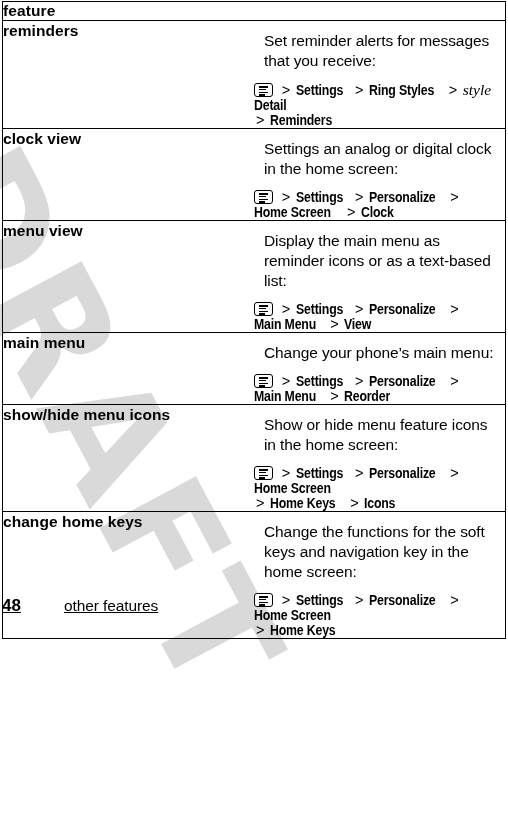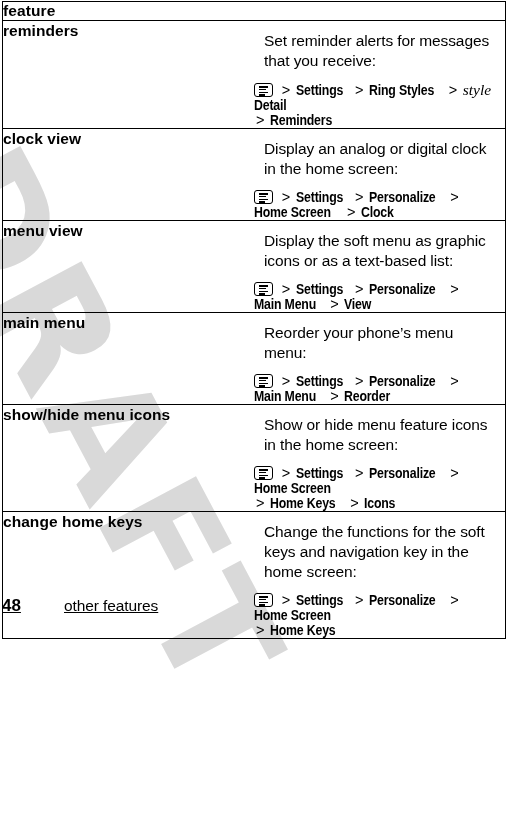--- a/index.html
+++ b/index.html
@@ -202,39 +202,39 @@
             <div class="desc-intro">Set reminder alerts for messages that you receive:</div>
             <div class="path">
               <div><span class="menu-key-icon"><i></i><i></i><i></i><i></i></span> <span class="sep">&gt;</span> <span class="crumb">Settings</span> <span class="sep">&gt;</span> <span class="crumb">Ring Styles</span> <span class="sep">&gt;</span> <span class="italic">style</span> <span class="crumb">Detail</span></div>
               <div><span class="sep">&gt;</span> <span class="crumb">Reminders</span> </div>
             </div>
           </td>
         </tr>
         <tr>
           <td class="col-term">clock view</td>
           <td class="col-desc">
-            <div class="desc-intro">Display an analog or digital clock in the home screen:</div>
+            <div class="desc-intro">Settings an analog or digital clock in the home screen:</div>
             <div class="path">
               <div><span class="menu-key-icon"><i></i><i></i><i></i><i></i></span> <span class="sep">&gt;</span> <span class="crumb">Settings</span> <span class="sep">&gt;</span> <span class="crumb">Personalize</span> <span class="sep">&gt;</span> <span class="crumb">Home Screen</span> <span class="sep">&gt;</span> <span class="crumb">Clock</span> </div>
             </div>
           </td>
         </tr>
         <tr>
           <td class="col-term">menu view</td>
           <td class="col-desc">
-            <div class="desc-intro">Display the soft menu as graphic icons or as a text-based list:</div>
+            <div class="desc-intro">Display the main menu as reminder icons or as a text-based list:</div>
             <div class="path">
               <div><span class="menu-key-icon"><i></i><i></i><i></i><i></i></span> <span class="sep">&gt;</span> <span class="crumb">Settings</span> <span class="sep">&gt;</span> <span class="crumb">Personalize</span> <span class="sep">&gt;</span> <span class="crumb">Main Menu</span> <span class="sep">&gt;</span> <span class="crumb">View</span> </div>
             </div>
           </td>
         </tr>
         <tr>
           <td class="col-term">main menu</td>
           <td class="col-desc">
-            <div class="desc-intro">Reorder your phone’s menu menu:</div>
+            <div class="desc-intro">Change your phone’s main menu:</div>
             <div class="path">
               <div><span class="menu-key-icon"><i></i><i></i><i></i><i></i></span> <span class="sep">&gt;</span> <span class="crumb">Settings</span> <span class="sep">&gt;</span> <span class="crumb">Personalize</span> <span class="sep">&gt;</span> <span class="crumb">Main Menu</span> <span class="sep">&gt;</span> <span class="crumb">Reorder</span> </div>
             </div>
           </td>
         </tr>
         <tr>
           <td class="col-term">show/hide menu icons</td>
           <td class="col-desc">
             <div class="desc-intro">Show or hide menu feature icons in the home screen:</div>
             <div class="path">

